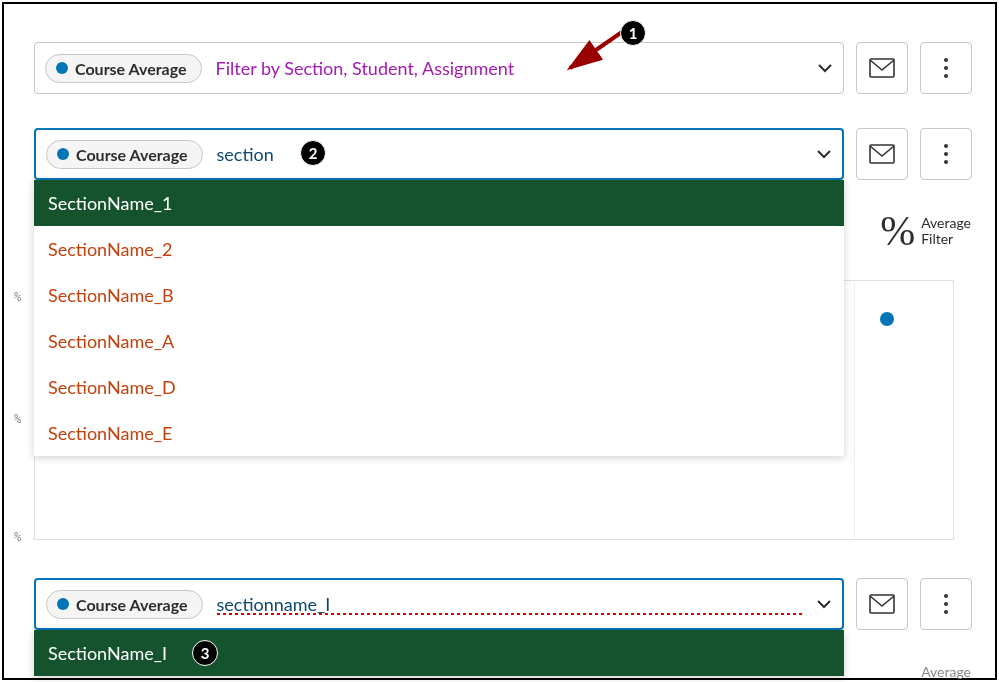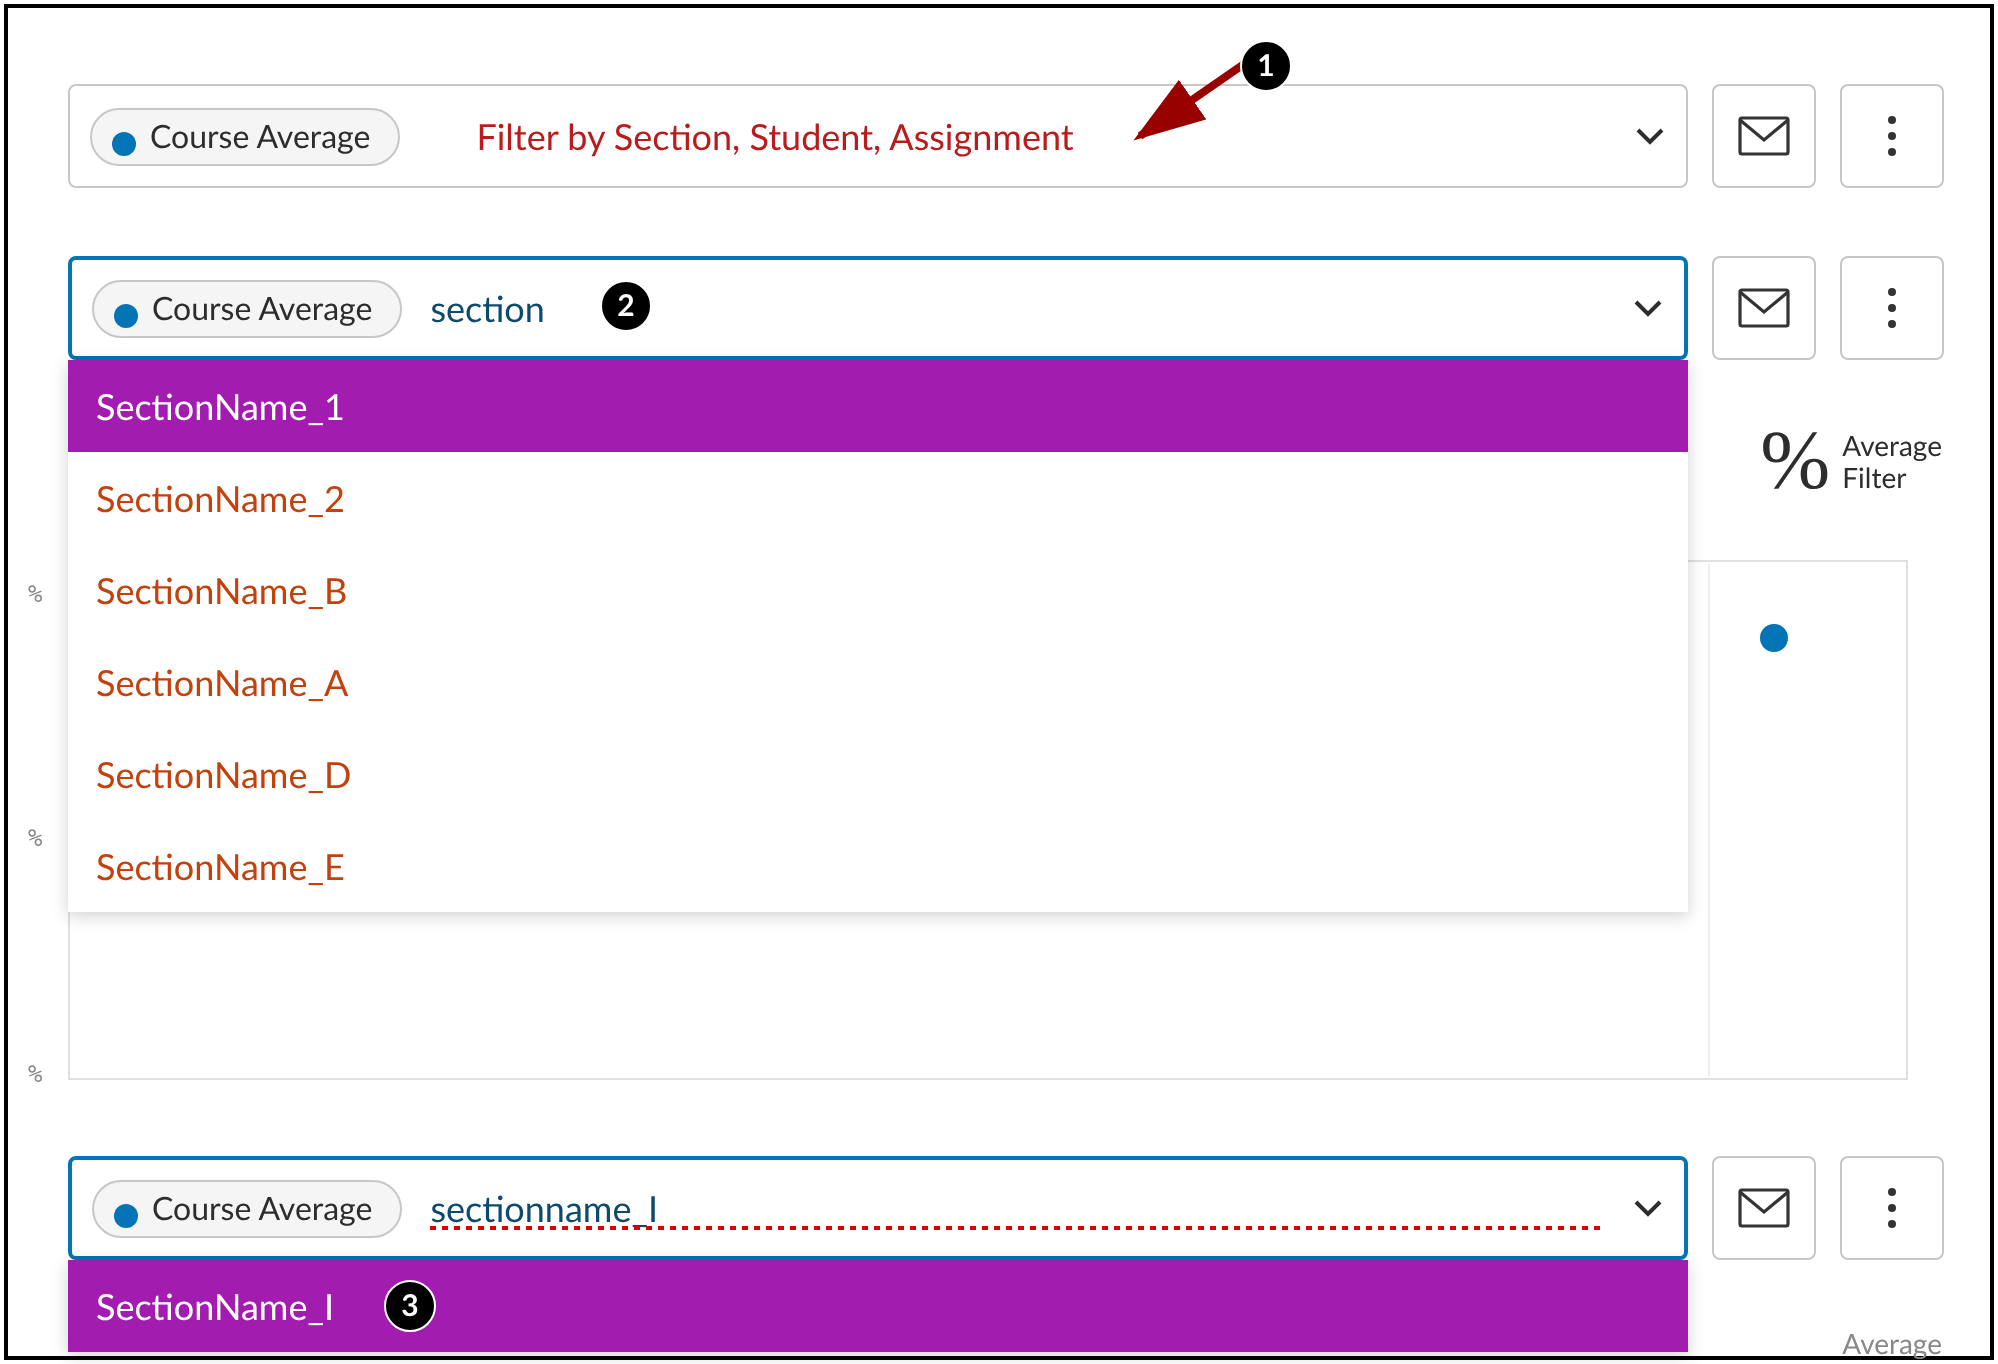--- a/index.html
+++ b/index.html
@@ -35,42 +35,43 @@
     display: flex;
     align-items: center;
     gap: 10px;
     padding: 0 10px;
   }
   .filter-box.focused {
     border: 2px solid #0374B5;
   }
   .pill {
     display: flex;
-    align-items: flex-end;
+    align-items: center;
     gap: 7px;
     border: 1px solid #c7c7c7;
     border-radius: 999px;
     background: #f5f5f5;
     padding: 4px 14px 4px 10px;
     font-size: 16px;
     color: #2d2d2d;
+    font-weight: bold;
   }
   .dot {
     width: 12px;
     height: 12px;
     border-radius: 50%;
     background: #0374B5;
   }
   .filter-text {
     flex: 1;
     font-size: 18px;
     color: #0c4a6e;
     padding: 0 4px;
   }
-  .filter-text.placeholder { color: #b91c1c; margin-left: 24px; }
+  .filter-text.placeholder { color: #a21caf; }
   .typed-wrap {
     display: flex;
     flex-direction: column;
     gap: 0;
   }
   .spell-under {
     height: 2px;
     background-image: repeating-linear-gradient(90deg,#d00 0 3px,transparent 3px 6px);
     margin-top: -2px;
   }
@@ -107,21 +108,21 @@
   .dd1 { top: 180px; }
   .dd2 { top: 630px; }
   .dd-item {
     padding: 10px 14px;
     font-size: 18px;
     color: #c2410c;
     cursor: pointer;
     line-height: 26px;
   }
   .dd-item.highlight {
-    background: #a21caf;
+    background: #14532d;
     color: #fff;
   }
 
   .bg-avg {
     position: absolute;
     top: 210px;
     right: 28px;
     display: flex;
     align-items: center;
     gap: 6px;

